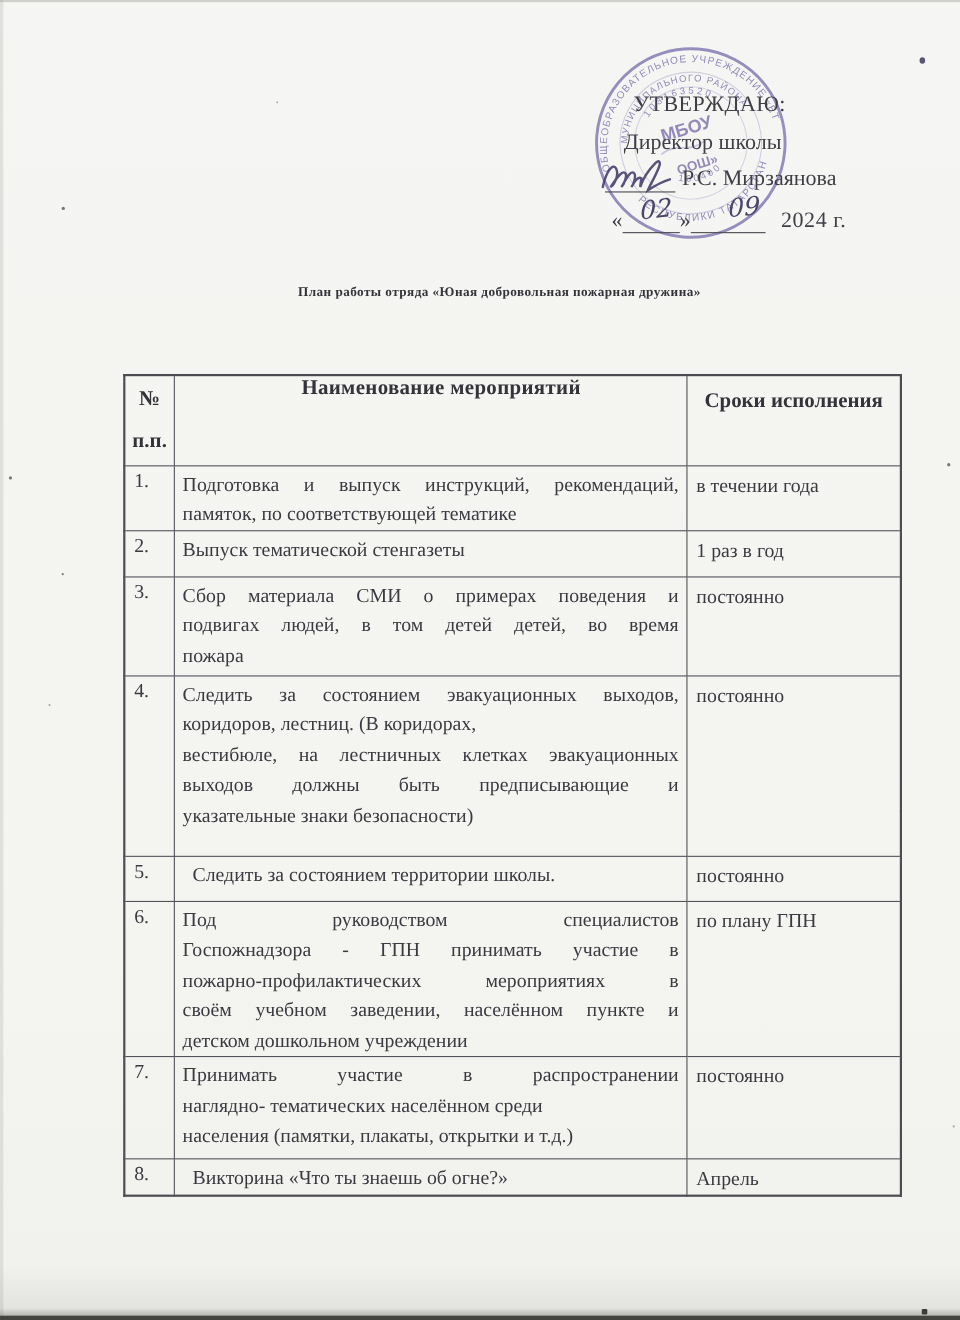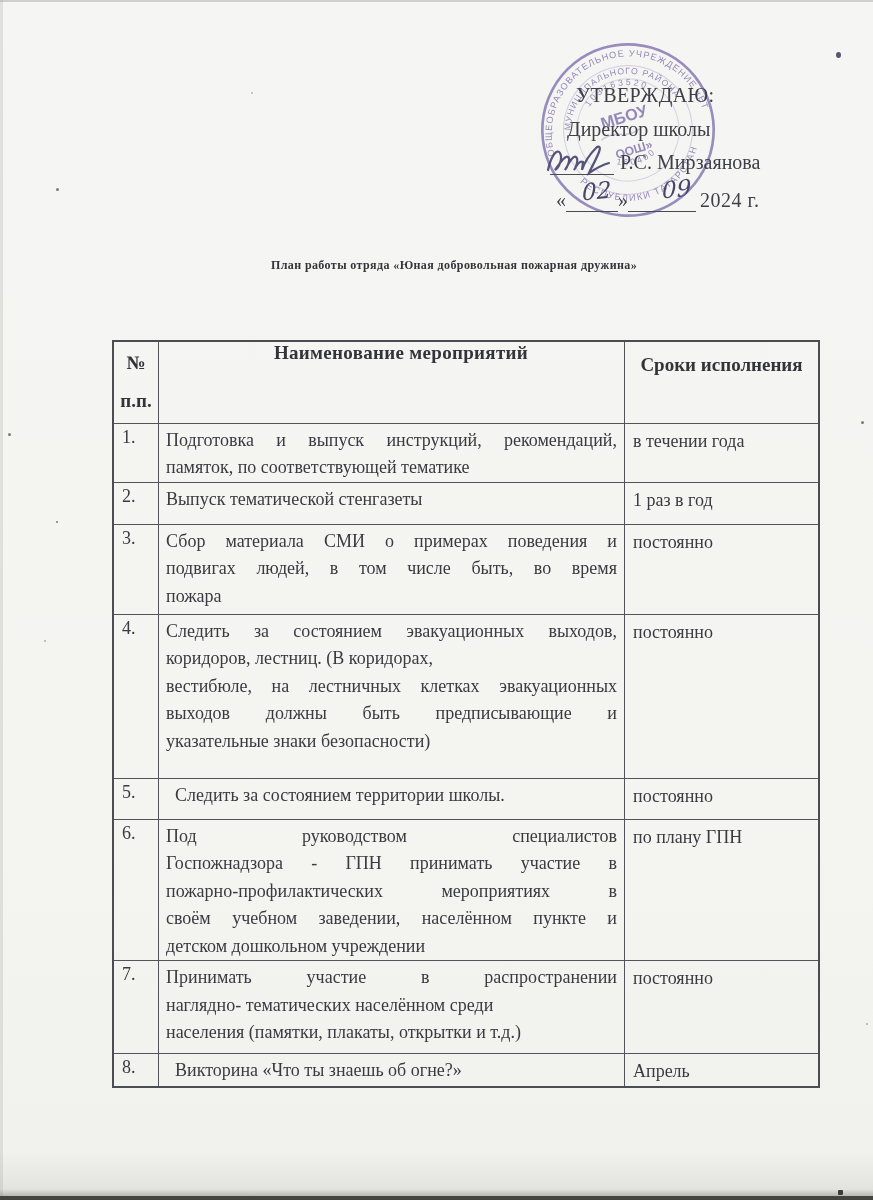--- a/index.html
+++ b/index.html
@@ -27,21 +27,21 @@
   .sig-underline{position:absolute;left:2px;top:26px;width:64px;border-bottom:1.6px solid #4a4a52;}
   .sig-scribble{position:absolute;left:-4px;top:-8px;}
   .sig-name{position:absolute;left:72px;top:3px;}
   .approval .row4{position:absolute;left:8px;top:98px;height:30px;display:flex;align-items:flex-end;font-size:20px;}
   .date-blank{display:inline-block;border-bottom:1.6px solid #4a4a52;height:22px;}
   .blank-day{width:52px;}
   .blank-month{width:68px;}
   .hand{position:absolute;font-family:"DejaVu Serif",serif;font-style:italic;font-size:23px;color:#4b4668;transform:rotate(-6deg) skewX(-6deg);}
   .hand-day{left:26px;top:-4px;}
   .hand-month{left:106px;top:-6px;}
-  .date-year{margin-left:4px;letter-spacing:.5px;}
+  .date-year{margin-left:14px;letter-spacing:.5px;}
 
   
   .stamp{position:absolute;left:526px;top:28px;width:204px;height:204px;transform:rotate(-17deg);opacity:.82;}
   .stamp text{fill:#7f72ad;}
   .stamp .ring{stroke:#8377b2;fill:none;}
 
   
   .doc-title{position:absolute;left:112px;top:250px;width:684px;text-align:center;
     font-weight:bold;font-size:12px;color:#33333a;letter-spacing:.4px;line-height:31px;}
 
@@ -177,21 +177,21 @@
           <td class="num-cell">2.</td>
           <td class="activity-cell">
             <div class="line">Выпуск тематической стенгазеты</div>
           </td>
           <td class="term-cell">1 раз в год</td>
         </tr>
         <tr style="height: 90px;">
           <td class="num-cell">3.</td>
           <td class="activity-cell">
             <div class="line stretch">Сбор материала СМИ о примерах поведения и</div>
-            <div class="line stretch">подвигах людей, в том числе быть, во время</div>
+            <div class="line stretch">подвигах людей, в том детей детей, во время</div>
             <div class="line">пожара</div>
           </td>
           <td class="term-cell">постоянно</td>
         </tr>
         <tr style="height: 164px;">
           <td class="num-cell">4.</td>
           <td class="activity-cell">
             <div class="line stretch">Следить за состоянием эвакуационных выходов,</div>
             <div class="line">коридоров, лестниц. (В коридорах,</div>
             <div class="line stretch">вестибюле, на лестничных клетках эвакуационных</div>

